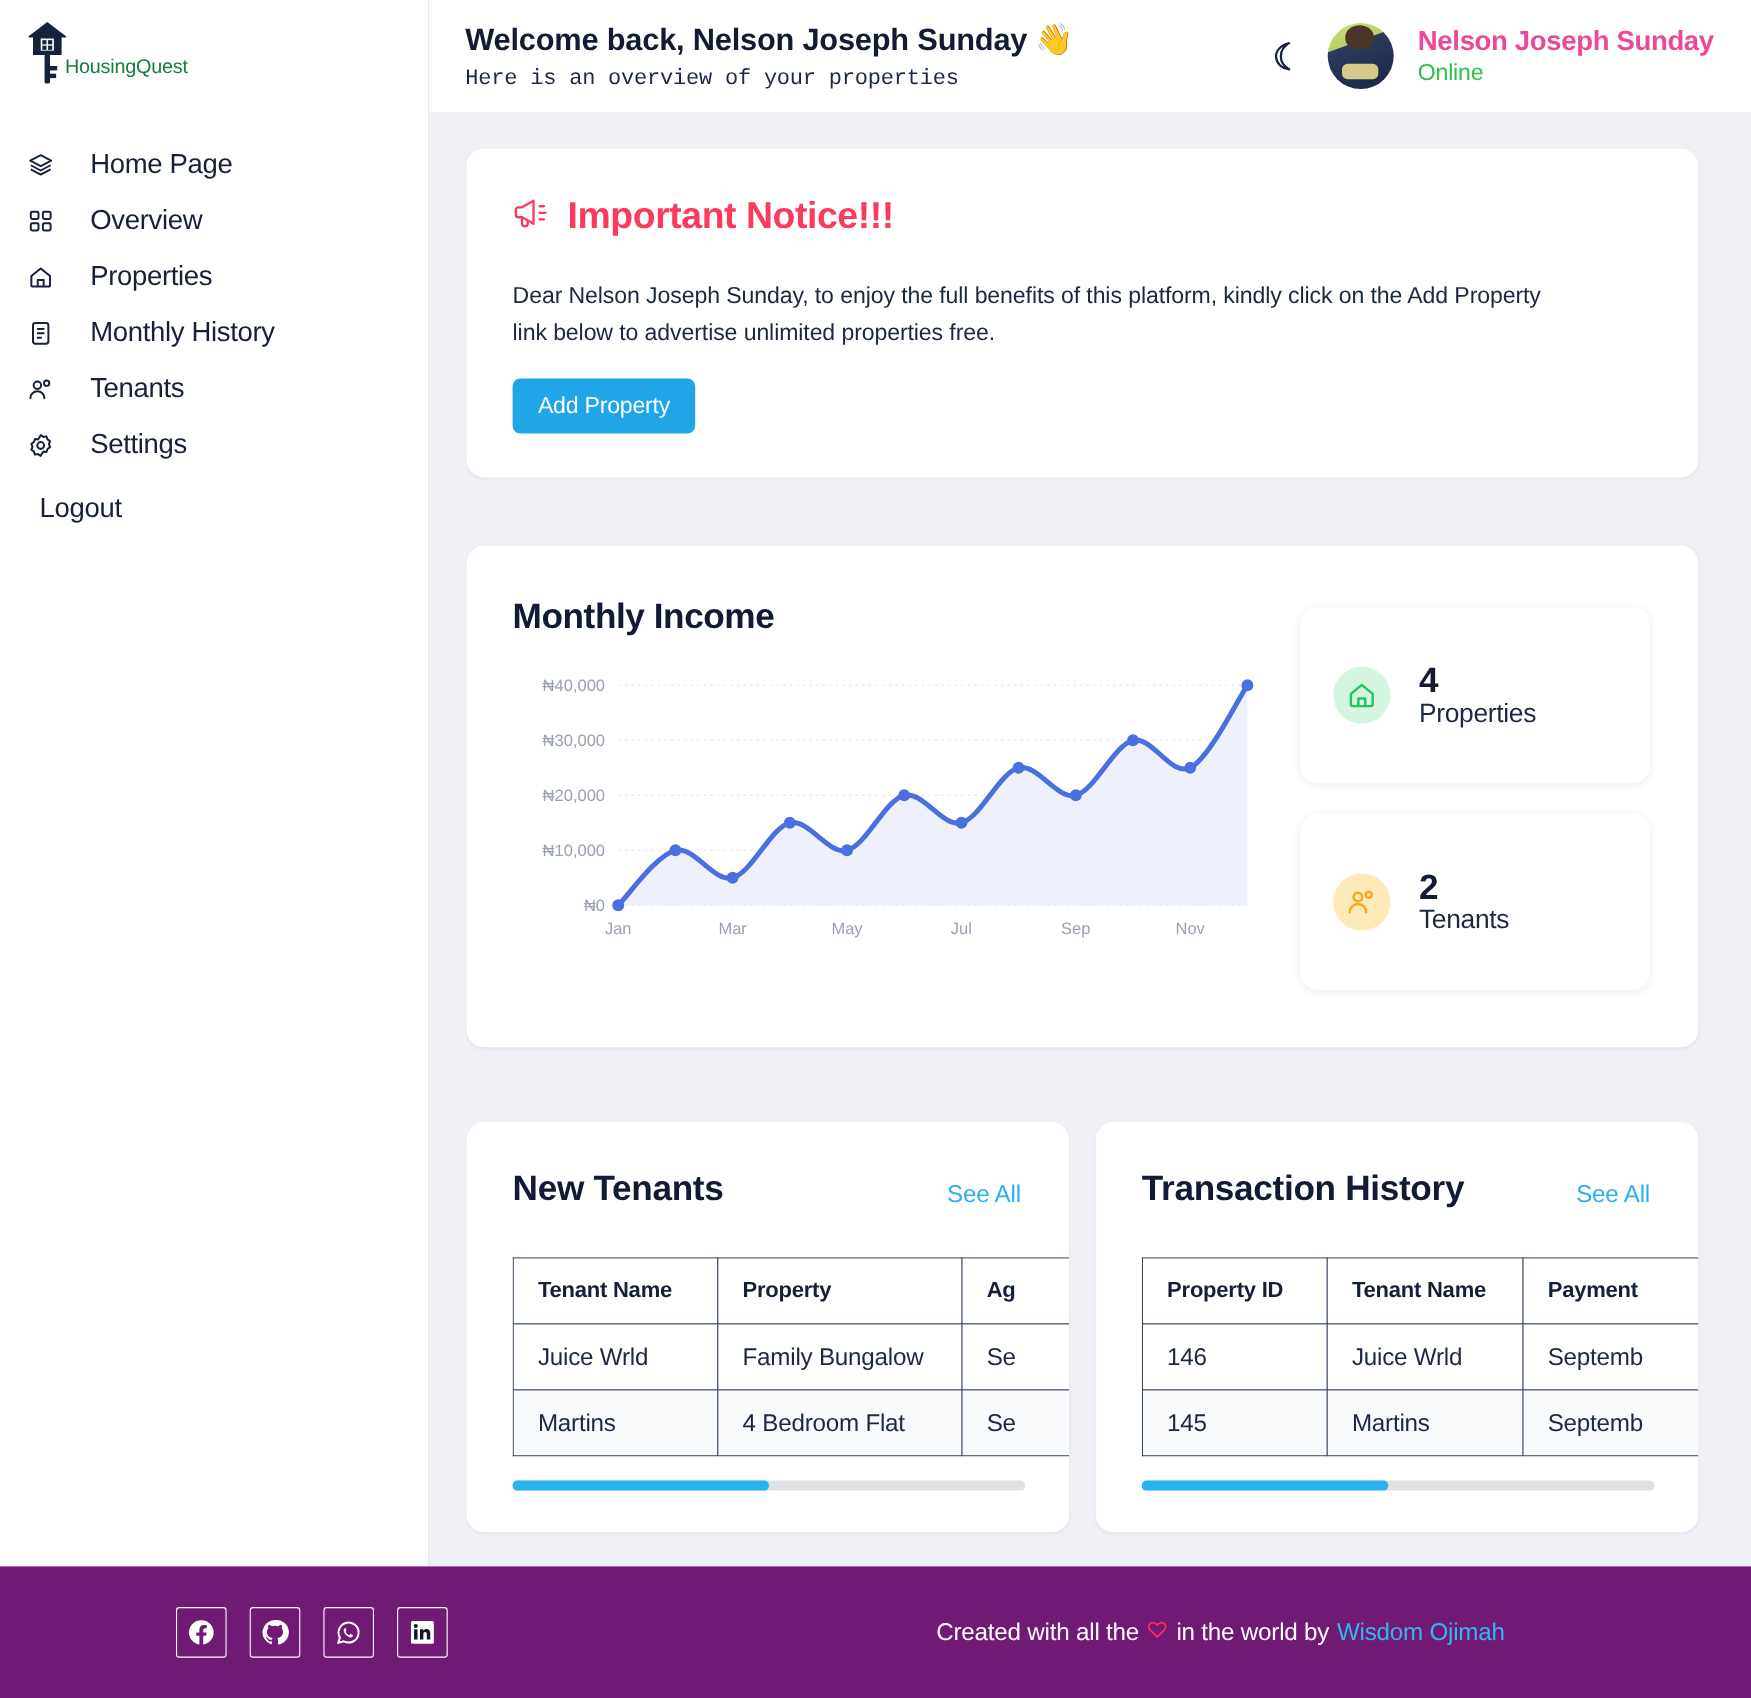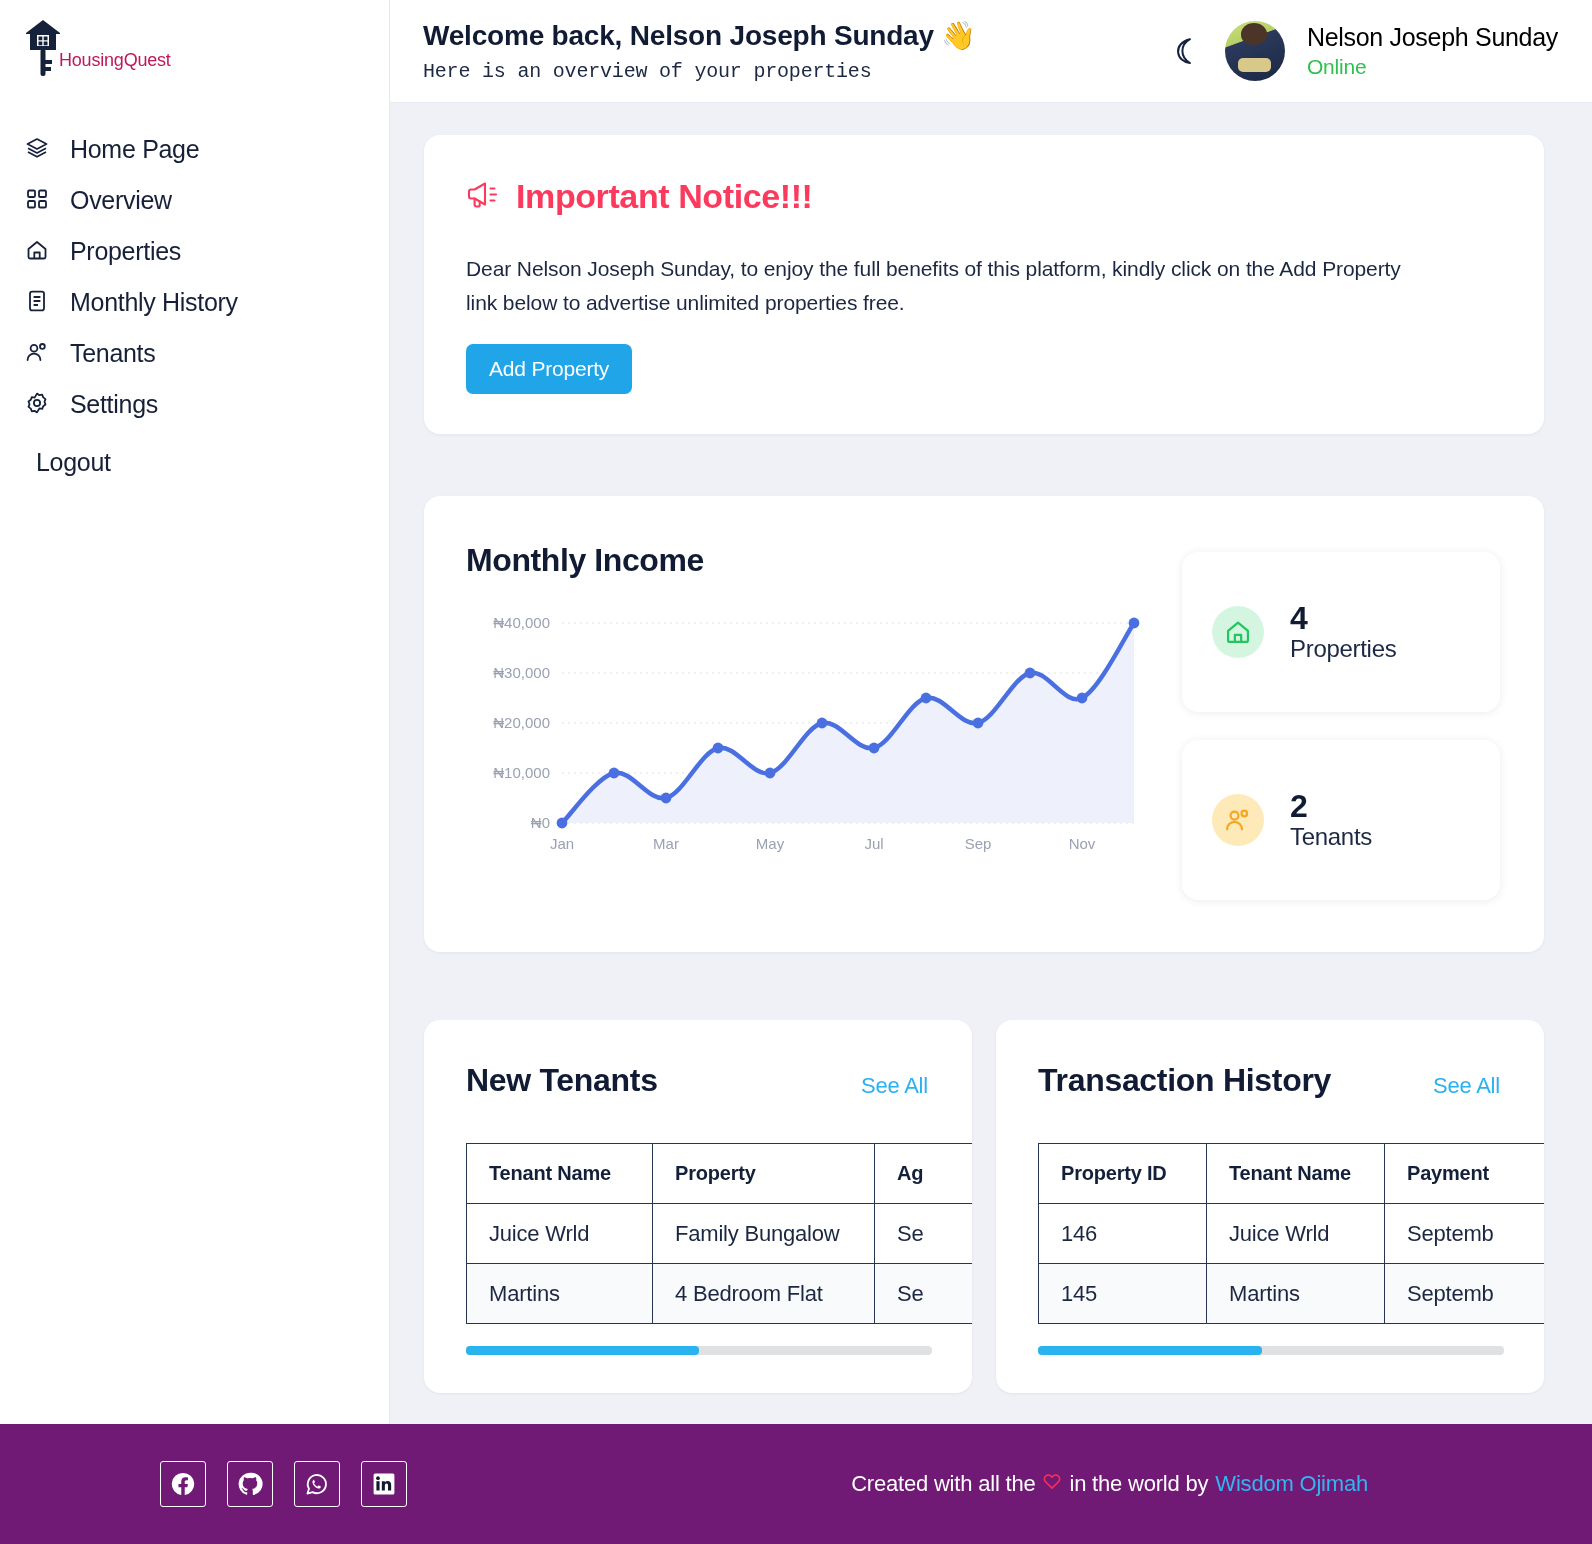--- a/index.html
+++ b/index.html
@@ -15,26 +15,26 @@
   
   .sidebar {
     width: 390px; flex: 0 0 390px;
     background: #ffffff;
     border-right: 1px solid #e3e7ee;
     padding-top: 14px;
   }
   .brand { display: flex; align-items: flex-start; padding: 4px 0 0 22px; height: 82px; }
   .brand-mark { width: 42px; height: 62px; position: relative; flex: 0 0 42px; }
   .brand-text {
-    font-size: 18px; color: #be185d; letter-spacing: -0.2px;
+    font-size: 18px; color: #15803d; letter-spacing: -0.2px;
     margin-top: 32px; margin-left: -5px;
   }
   .nav { margin-top: 28px; }
   .nav-item {
-    display: flex; align-items: flex-start; gap: 20px;
+    display: flex; align-items: center; gap: 32px;
     padding: 11px 0 11px 24px; cursor: pointer;
     color: #17203a;
   }
   .nav-icon { width: 26px; height: 26px; flex: 0 0 26px; display: flex; align-items: center; justify-content: center; }
   .nav-label { font-size: 25px; letter-spacing: -0.3px; color: #162038; }
   .logout { padding: 18px 0 0 36px; }
   .logout .nav-label { font-size: 25px; }
 
   
   .main { flex: 1 1 auto; display: flex; flex-direction: column; min-width: 0; background: #eff1f6; }
@@ -58,21 +58,21 @@
   }
   .avatar::before {
     content: ""; position: absolute; left: 16px; top: 2px; width: 26px; height: 22px;
     background: #4a3528; border-radius: 50% 50% 45% 45%;
   }
   .avatar::after {
     content: ""; position: absolute; left: 13px; top: 37px; width: 33px; height: 14px;
     background: #d8c98a; border-radius: 5px;
   }
   .user-meta { line-height: 1.25; }
-  .user-name { font-size: 25px; font-weight: normal; color: #000000; letter-spacing: -0.3px; white-space: nowrap; }
+  .user-name { font-size: 25px; font-weight: bold; color: #ec4899; letter-spacing: -0.3px; white-space: nowrap; }
   .user-status { font-size: 21px; color: #2fc14f; letter-spacing: -0.2px; }
 
   
   .content { flex: 1 1 auto; padding: 32px 48px 0 34px; overflow: hidden; }
   .card { background: #ffffff; border-radius: 16px; box-shadow: 0 1px 3px rgba(20,30,60,.06); }
 
   
   .notice { padding: 42px 42px 40px 42px; margin-bottom: 62px; }
   .notice-head { display: flex; align-items: center; gap: 16px; margin-bottom: 36px; }
   .notice-title { font-size: 34px; font-weight: bold; color: #fb3a5d; letter-spacing: -0.4px; }

